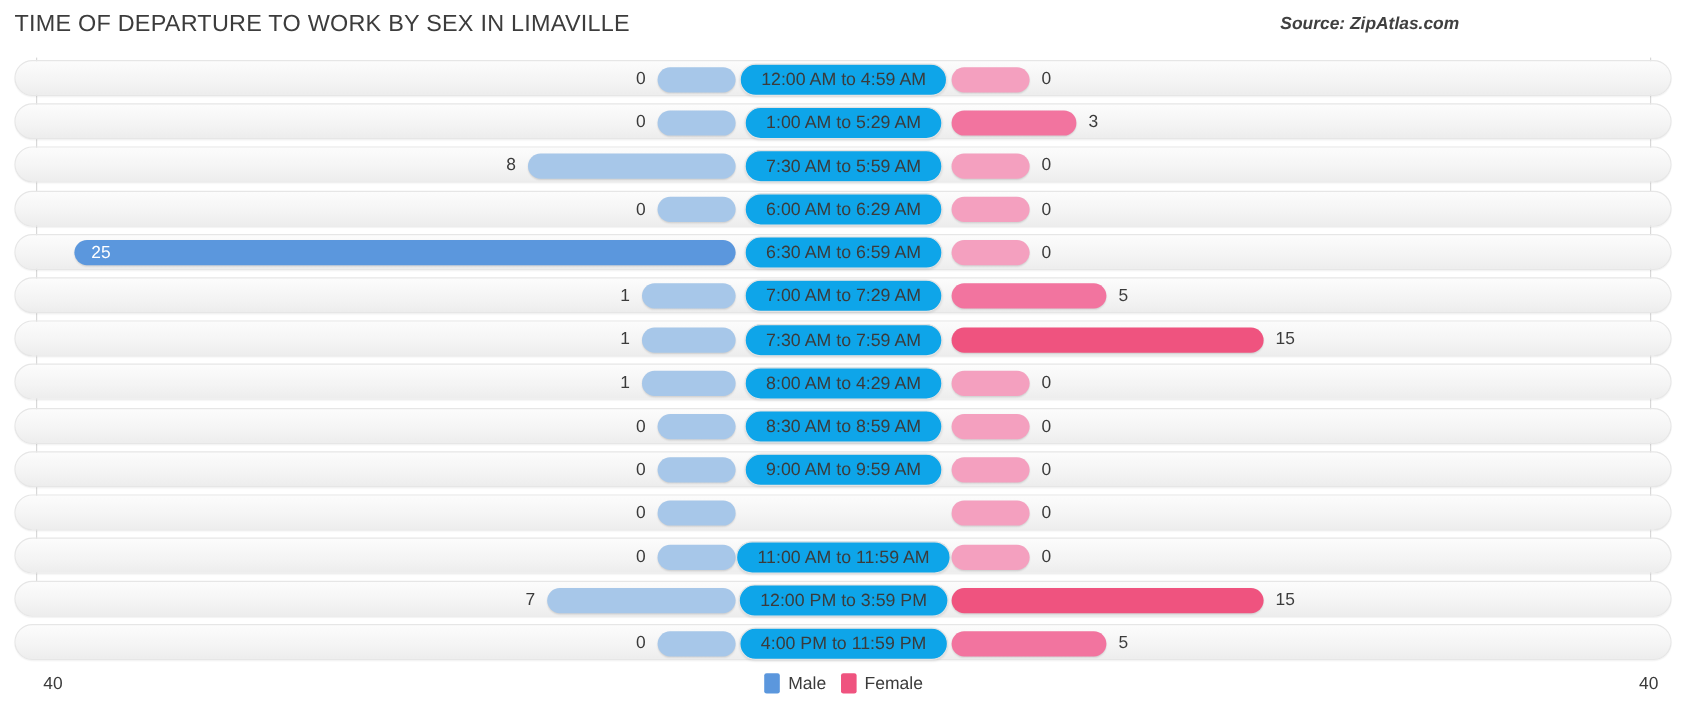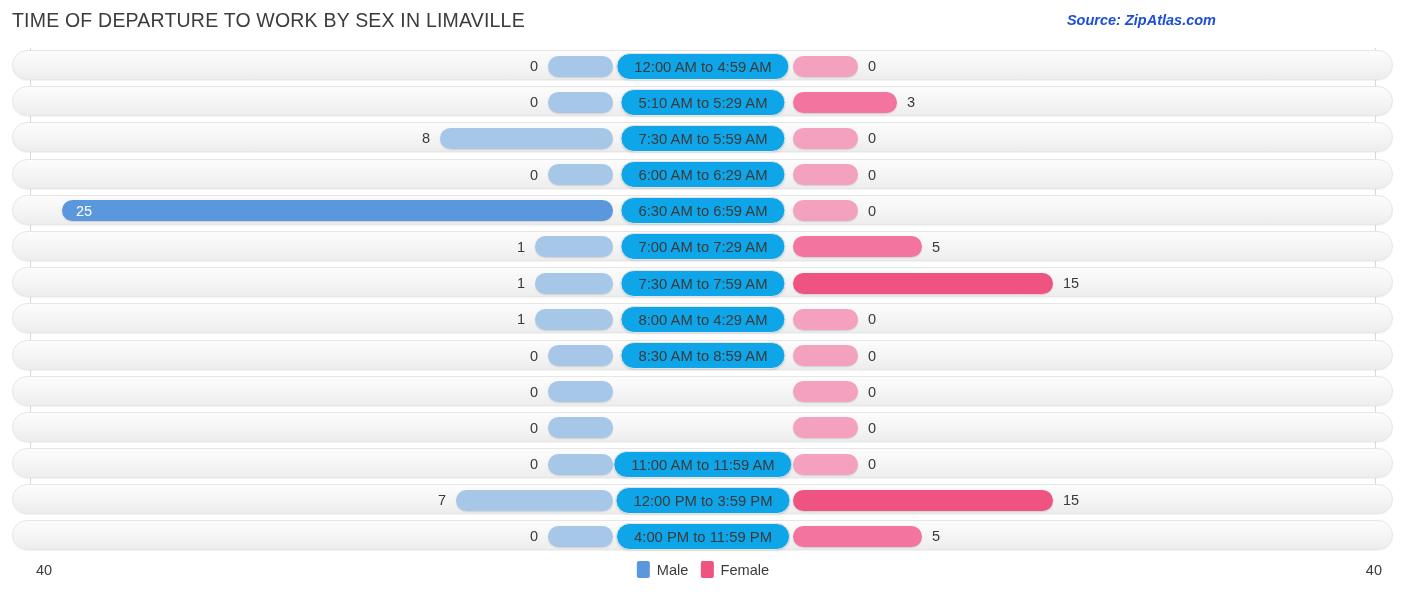--- a/index.html
+++ b/index.html
@@ -14,21 +14,21 @@
 
   
   .header { position: relative; height: 42px; }
   .title {
     position: absolute; left: 12px; top: 9px;
     font-size: 19.5px; font-weight: 400; color: #3c3c3c;
     letter-spacing: .2px; white-space: nowrap;
   }
   .source {
     position: absolute; right: 12px; top: 12px;
-    font-size: 14.5px; font-style: italic; font-weight: bold; color: #1d4ed8;
+    font-size: 14.5px; font-style: italic; font-weight: bold; color: #404040;
     white-space: nowrap;
   }
 
   
   .chart { position: absolute; left: 0; top: 44px; width: 1406px; height: 508px; }
   .axis-line { position: absolute; top: 4px; bottom: 46px; width: 1px; background: #d8d8d8; }
   .axis-left  { left: 30px; }
   .axis-right { left: 1375px; }
 
   .rows { position: absolute; left: 0; top: 4px; width: 1406px; }
@@ -107,21 +107,21 @@
           <div class="bar female" style="left: 793px; width: 65px;"></div>
           <div class="val right" style="left: 868px;">0</div>
           <div class="center-label">12:00 AM to 4:59 AM</div>
         </div>
         <div class="row">
           <div class="track"></div>
           <div class="bar male" style="left: 548px; width: 65px;"></div>
           <div class="val left" style="left: 488px; width: 50px;">0</div>
           <div class="bar female mid" style="left: 793px; width: 104px;"></div>
           <div class="val right" style="left: 907px;">3</div>
-          <div class="center-label">5:10 AM to 5:29 AM</div>
+          <div class="center-label">1:00 AM to 5:29 AM</div>
         </div>
         <div class="row">
           <div class="track"></div>
           <div class="bar male" style="left: 440px; width: 173px;"></div>
           <div class="val left" style="left: 380px; width: 50px;">8</div>
           <div class="bar female" style="left: 793px; width: 65px;"></div>
           <div class="val right" style="left: 868px;">0</div>
           <div class="center-label">7:30 AM to 5:59 AM</div>
         </div>
         <div class="row">
@@ -171,20 +171,21 @@
           <div class="bar female" style="left: 793px; width: 65px;"></div>
           <div class="val right" style="left: 868px;">0</div>
           <div class="center-label">8:30 AM to 8:59 AM</div>
         </div>
         <div class="row">
           <div class="track"></div>
           <div class="bar male" style="left: 548px; width: 65px;"></div>
           <div class="val left" style="left: 488px; width: 50px;">0</div>
           <div class="bar female" style="left: 793px; width: 65px;"></div>
           <div class="val right" style="left: 868px;">0</div>
+          <div class="center-label">9:00 AM to 9:59 AM</div>
         </div>
         <div class="row">
           <div class="track"></div>
           <div class="bar male" style="left: 548px; width: 65px;"></div>
           <div class="val left" style="left: 488px; width: 50px;">0</div>
           <div class="bar female" style="left: 793px; width: 65px;"></div>
           <div class="val right" style="left: 868px;">0</div>
         </div>
         <div class="row">
           <div class="track"></div>

